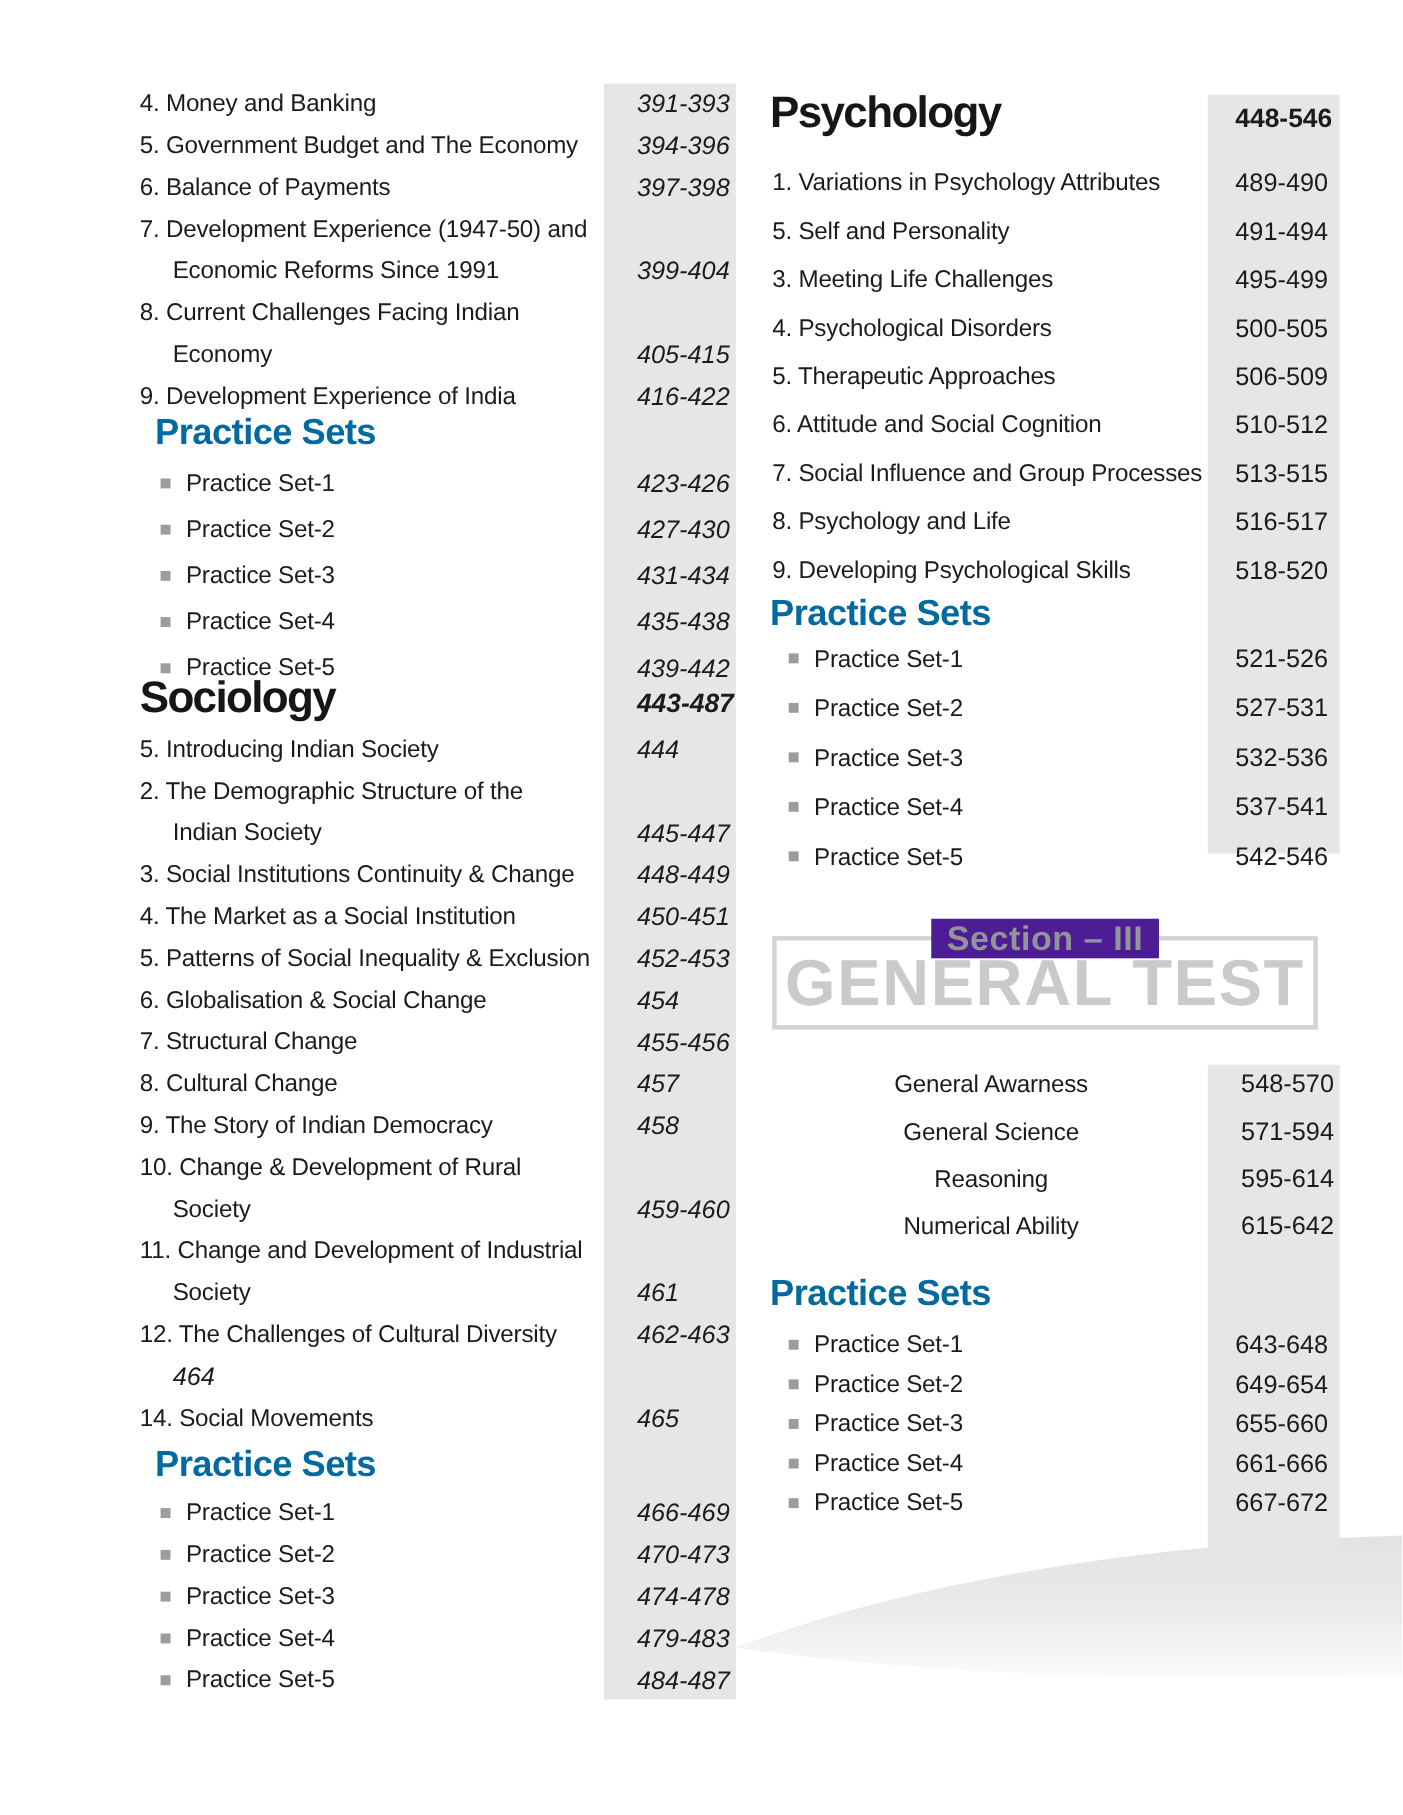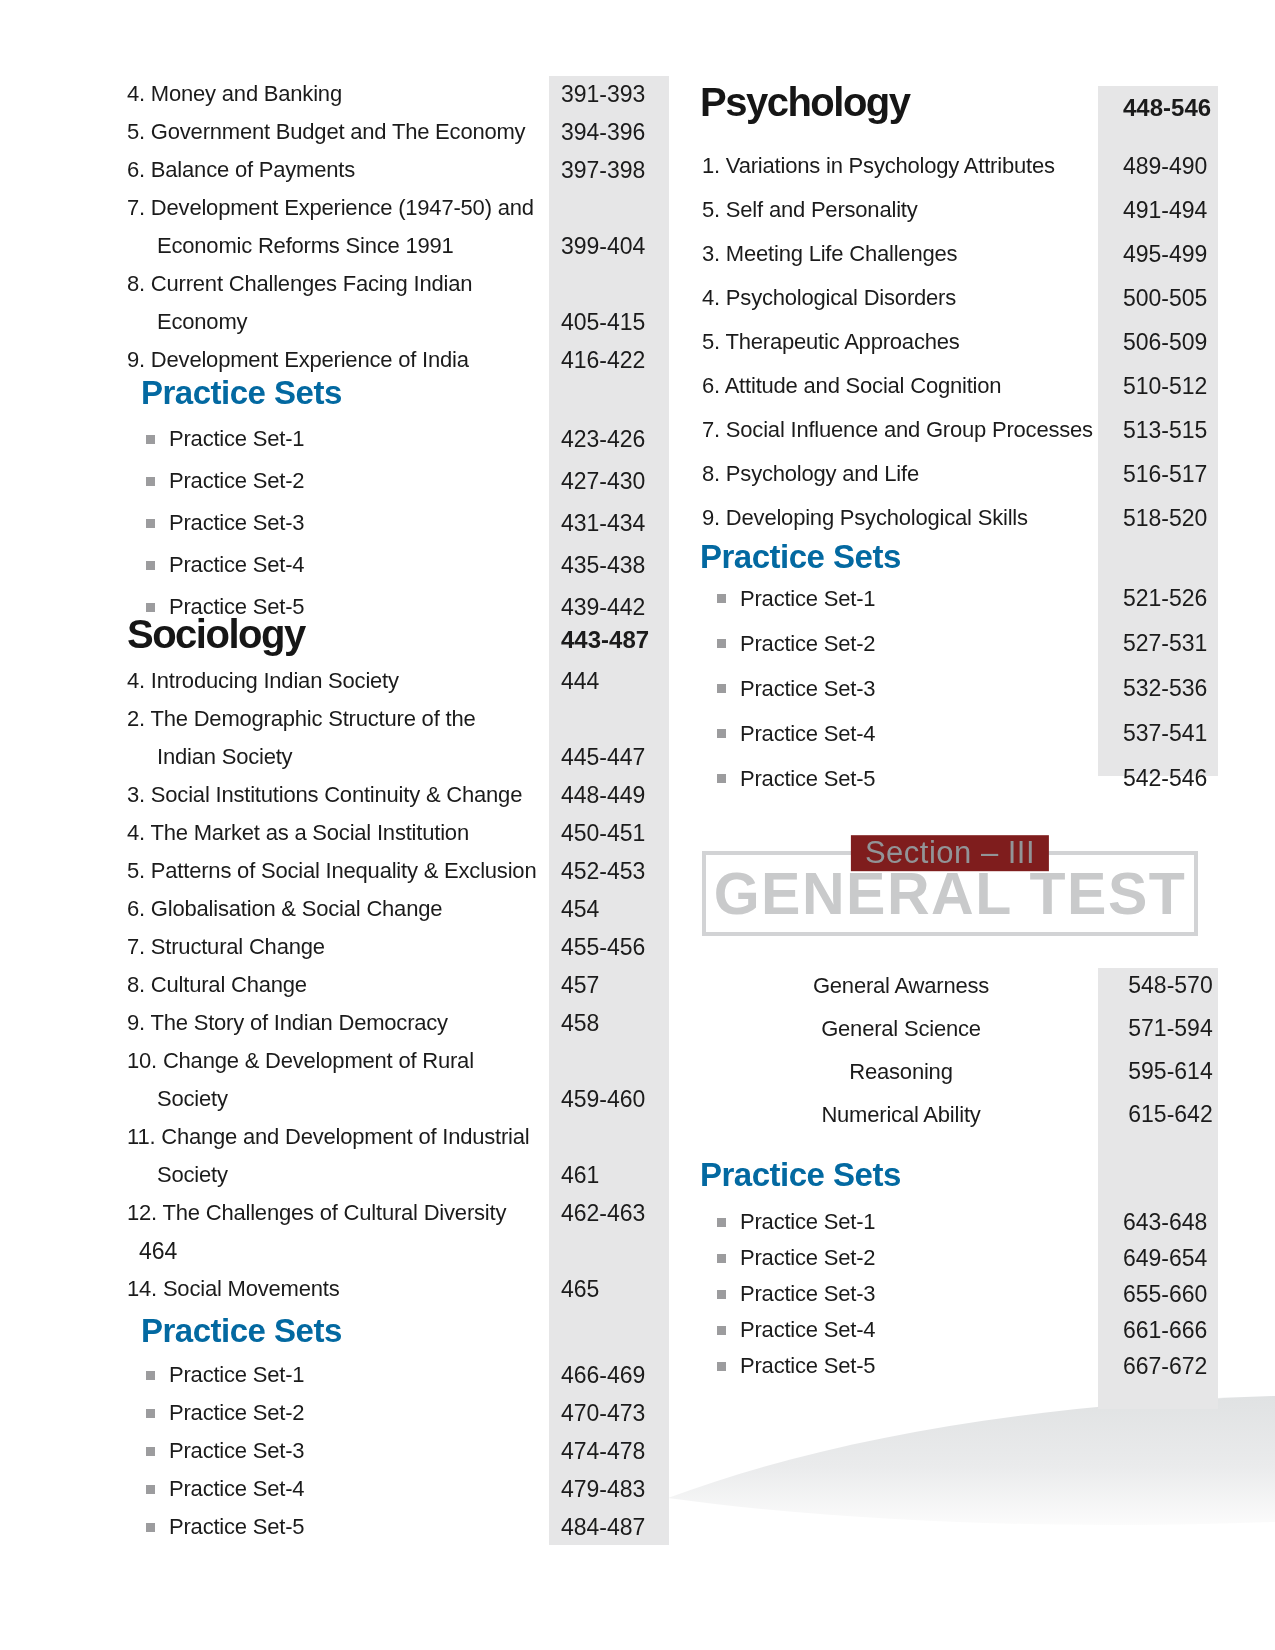--- a/index.html
+++ b/index.html
@@ -31,26 +31,26 @@
   
   #eco-items .row{line-height:38px;}
   #eco-sets .srow{height:42px;}
   #soc-items .row{line-height:38px;}
   #soc-sets .srow{height:38px;}
   #psy-items .row{line-height:44px;}
   #psy-sets .srow{height:45px;}
   #gen-items .row{line-height:43px;}
   #gen-sets .srow{height:36px;}
   
-  .colL .p,.colL .sec-pages{padding-left:12px;}
+  .colL .p,.colL .sec-pages{padding-left:30px;font-style:italic;}
   .colR .p,.colR .sec-pages{padding-left:25px;}
   
   #gt-box{position:absolute;left:702px;top:851px;width:488px;height:77px;border:4px solid #d2d3d5;}
-  #gt-label{position:absolute;left:50%;top:0;transform:translate(-50%,-55%);background:#7f1d1d;
-    padding:0 14px;font-size:31px;font-weight:400;color:#929497;letter-spacing:0.5px;white-space:nowrap;}
+  #gt-label{position:absolute;left:50%;top:0;transform:translate(-50%,-55%);background:#4c1d95;
+    padding:0 14px;font-size:31px;font-weight:700;color:#929497;letter-spacing:0.5px;white-space:nowrap;}
   #gt-title{position:absolute;left:50%;top:50%;transform:translate(-50%,-50%);
     font-size:59px;font-weight:700;color:#c9cacb;letter-spacing:1.5px;white-space:nowrap;}
   .swoosh{position:absolute;left:0;top:0;pointer-events:none;}
 </style>
 </head>
 <body>
 
 <div class="page">
 
   <svg class="swoosh" width="1275" height="1650" viewBox="0 0 1275 1650">
@@ -140,21 +140,21 @@
     </div>
 
   <div class="abs sec-head colL" style="left:127px;top:612px;width:542px;">
     <div class="sec-title">Sociology</div>
     <div class="sec-pages">443-487</div>
   </div>
 
   <div class="abs colL" id="soc-items" style="left:127px;top:662px;width:542px;">
       <div class="row">
         <div class="t">
-          <div class="l">4. Introducing Indian Society</div>
+          <div class="l">5. Introducing Indian Society</div>
         </div>
         <div class="p">444</div>
       </div>
       <div class="row">
         <div class="t">
           <div class="l">2. The Demographic Structure of the</div>
           <div class="l l2">Indian Society</div>
         </div>
         <div class="p">445-447</div>
       </div>

